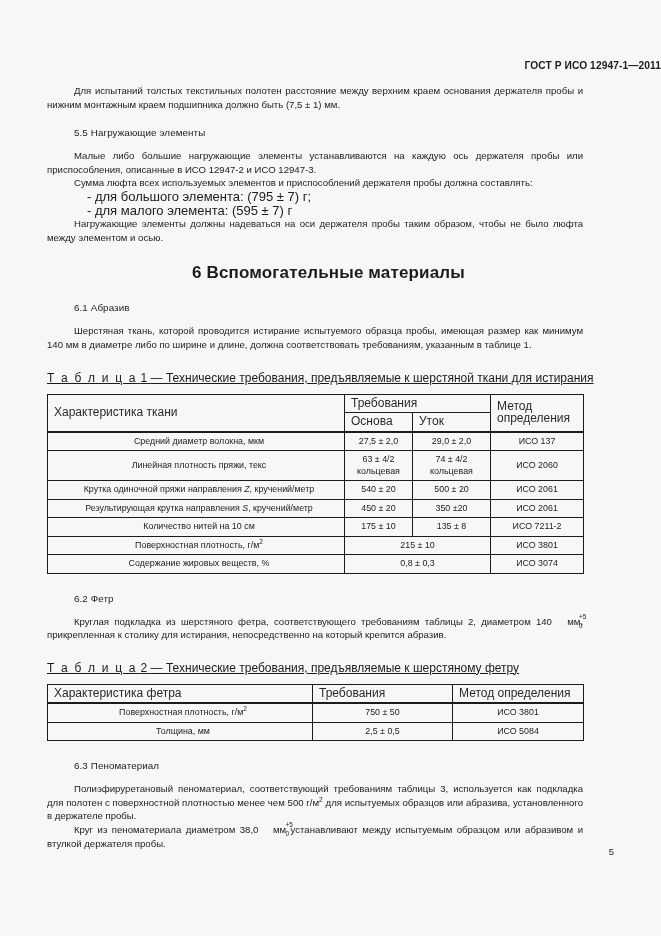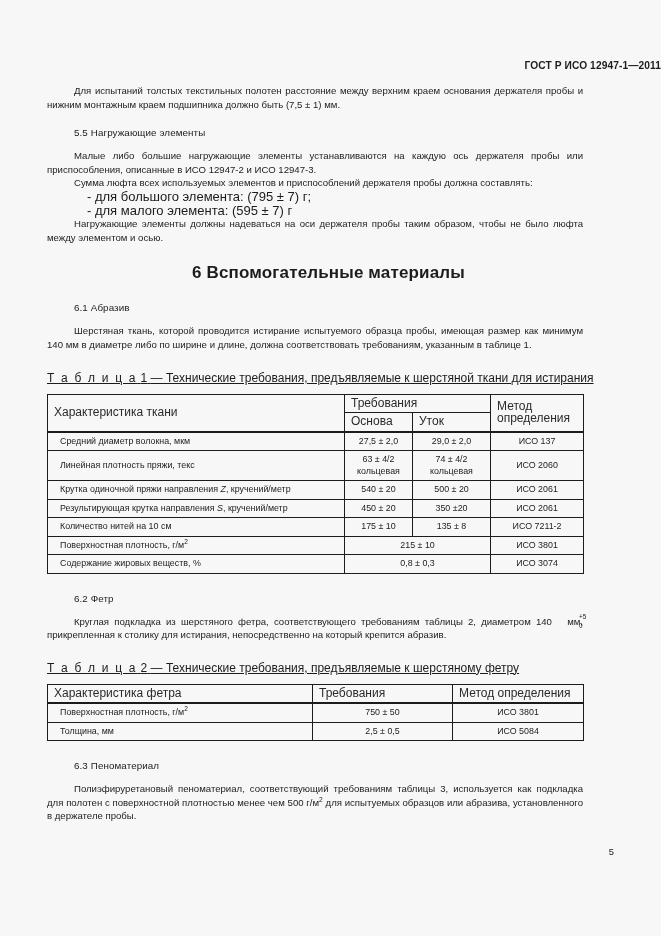--- a/index.html
+++ b/index.html
@@ -108,21 +108,21 @@
     font-weight: normal;
     vertical-align: middle;
     line-height: 11.5px;
   }
   table.doc th {
     text-align: left;
     font-size: 12px;
     color: #2a2a2a;
   }
   table.doc td.lbl {
-    text-align: left;
+    text-align: center;
     padding-left: 12px;
   }
   table.doc td.val {
     text-align: center;
     margin-top: 16px;
   }
   table.doc td.meth {
     text-align: center;
   }
   
@@ -312,18 +312,19 @@
         </tr>
       </tbody>
     </table>
 
     <div class="sp19"></div>
     <div class="h2">6.3  Пеноматериал</div>
     <div class="sp11"></div>
 
     <p class="para"><span>Полиэфируретановый пеноматериал, соответствующий требованиям таблицы 3, используется как подкладка для полотен с поверхностной плотностью менее чем 500 г/м</span><sup class="ss">2</sup><span> для испытуемых образцов или абразива, установленного в держателе пробы.</span></p>
 
+    <p class="para"><span>Круг  из  пеноматериала  диаметром  38,0</span><span class="tol"><span class="up">+5</span><span class="dn">0</span></span>&nbsp;<span>мм  устанавливают  между  испытуемым  образцом  или абразивом и втулкой держателя пробы.</span></p>
 
   </div>
 
   <div class="pagenum" style="right:47px;">5</div>
 
 </div>
 
 </body></html>

